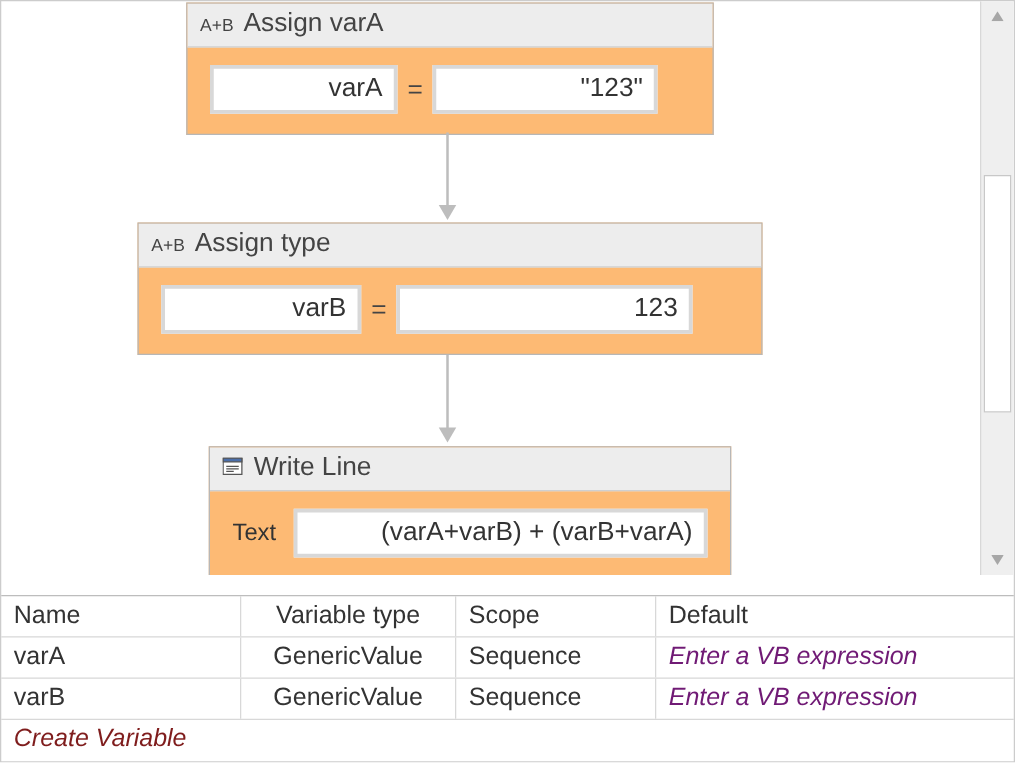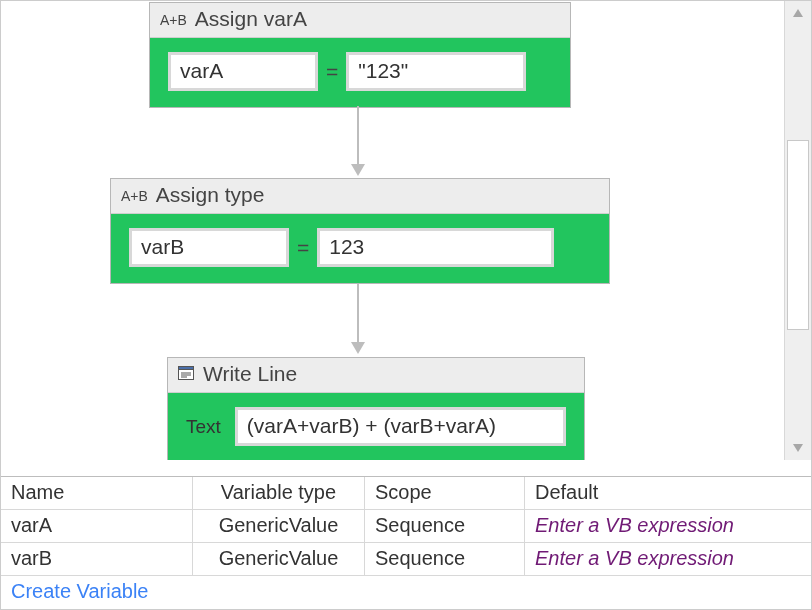--- a/index.html
+++ b/index.html
@@ -31,21 +31,22 @@
   }
   .flow {
     position: absolute;
     left: 0; top: 0; right: 0;
   }
 
   
   .activity {
     position: absolute;
     border: 1px solid #b7b7b7;
-    background: #22c55e;
+    background: #fdba74;
+    text-align: right;
   }
   .activity-header {
     background: #ededed;
     border-bottom: 1px solid #cfcfcf;
     padding: 4px 10px 6px 10px;
     display: flex; align-items: center;
     font-size: 21px;
     color: #444;
   }
   .activity-header .apb {
@@ -142,21 +143,21 @@
     padding: 4px 10px 5px 10px;
     border-right: 1px solid #d8d8d8;
     overflow:hidden; white-space:nowrap;
   }
   .vars-cell.last { border-right: none; }
   .col-name  { flex: 0 0 192px; }
   .col-type  { flex: 0 0 172px; text-align: center; }
   .col-scope { flex: 0 0 160px; }
   .col-def   { flex: 1 1 auto; }
   .placeholder { color:#701a75; font-style: italic; }
-  .create-row { color:#3b82f6; padding:4px 10px 6px 10px; }
+  .create-row { color:#7f1d1d; font-style: italic; padding:4px 10px 6px 10px; }
 
 </style>
 </head>
 <body>
 
 <div class="root">
 
   <div class="canvas-wrap">
 
     <div class="canvas">

